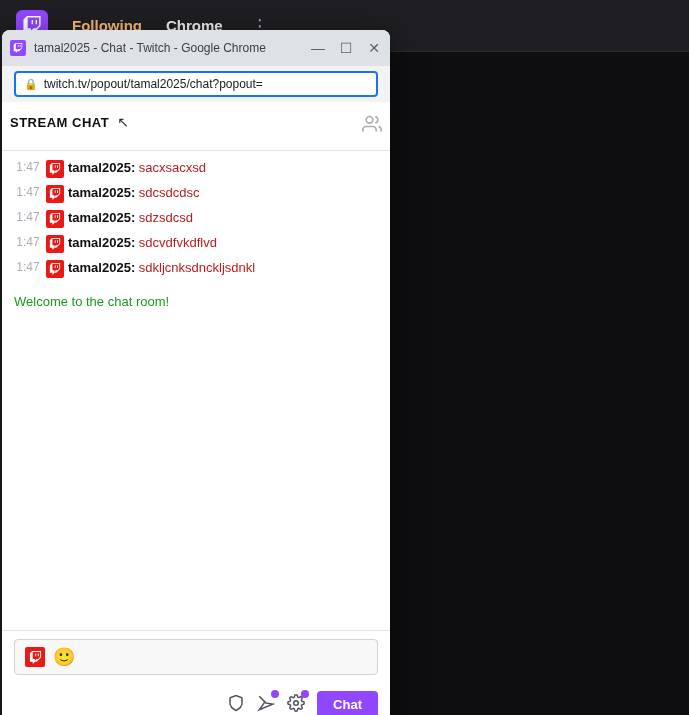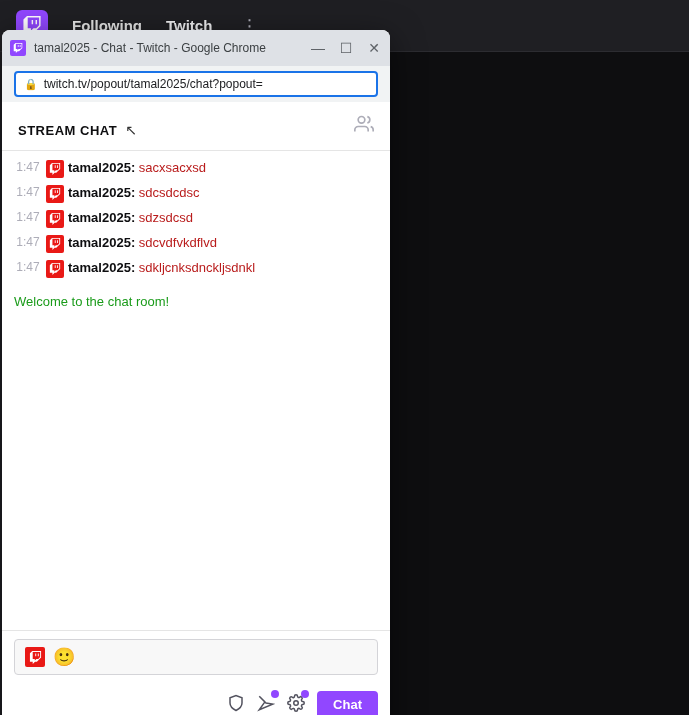--- a/index.html
+++ b/index.html
@@ -53,21 +53,21 @@
 
     .nav-link {
       color: #efeff1;
       font-size: 15px;
       font-weight: 600;
       text-decoration: none;
       cursor: pointer;
     }
 
     .nav-link.active {
-      color: #e5e5e5;
+      color: #fdba74;
     }
 
     .nav-dots {
       color: #adadb8;
       font-size: 18px;
       margin-left: 4px;
     }
 
     
     .left-panel {
@@ -286,23 +286,23 @@
     .chat-window {
       flex: 1;
       display: flex;
       flex-direction: column;
       background: white;
       overflow: hidden;
     }
 
     .chat-header {
       display: flex;
-      align-items: flex-end;
+      align-items: flex-start;
       justify-content: space-between;
-      padding: 12px 16px;
+      padding: 12px 8px;
       border-bottom: 1px solid #e5e5e5;
       flex-shrink: 0;
     }
 
     .stream-chat-label {
       font-size: 13px;
       font-weight: 700;
       color: #0e0e10;
       letter-spacing: 0.5px;
     }
@@ -486,21 +486,21 @@
 
 <div class="twitch-bg"></div>
 
 <div class="twitch-topbar">
   <div class="twitch-logo">
     <svg viewBox="0 0 24 24">
       <path d="M11.571 4.714h1.715v5.143H11.57zm4.715 0H18v5.143h-1.714zM6 0L1.714 4.286v15.428h5.143V24l4.286-4.286h3.428L22.286 12V0zm14.571 11.143l-3.428 3.428h-3.429l-3 3v-3H6.857V1.714h13.714z"></path>
     </svg>
   </div>
   <span class="nav-link active">Following</span>
-  <span class="nav-link">Twitch</span>
+  <span class="nav-link">Chrome</span>
   <span class="nav-dots">⋮</span>
 </div>
 
 <div class="left-panel">
   <div class="for-you-label">For You</div>
   <div class="recommended-label">RECOMMENDED</div>
 
   <div class="sidebar-item">
     <div class="sidebar-avatar av1">
         <div class="avatar-face">S</div>

